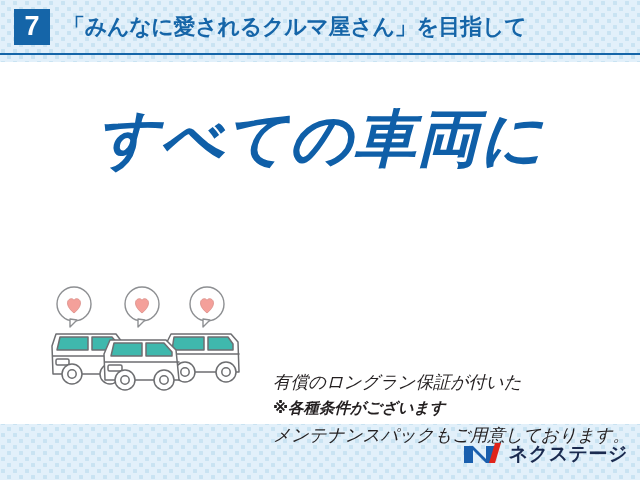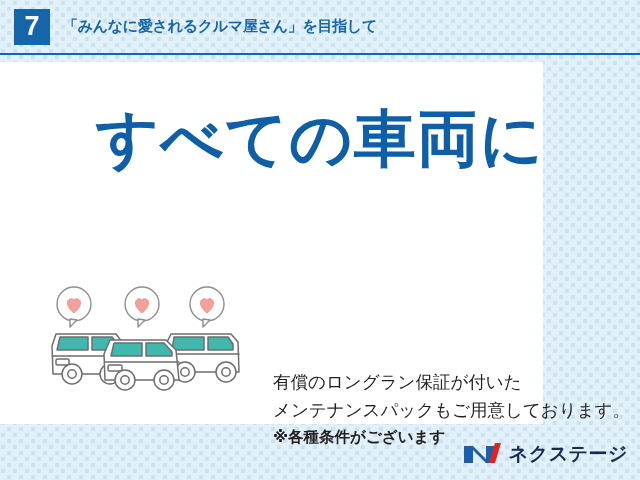--- a/index.html
+++ b/index.html
@@ -49,35 +49,36 @@
     font-weight: bold;
     display: flex;
     align-items: center;
     justify-content: center;
     line-height: 1;
     flex: 0 0 auto;
     letter-spacing: 0;
   }
   .header-title {
     margin-left: 13px;
-    font-size: 15px;
+    font-size: 22px;
     font-weight: bold;
     color: #1565a8;
     white-space: nowrap;
     letter-spacing: -0.3px;
   }
 
   
   .panel {
     position: absolute;
     left: 0;
     top: 62px;
-    width: 543px;
+    width: 640px;
     height: 362px;
     background: #ffffff;
+    font-style: italic;
   }
 
   
   .headline {
     position: absolute;
     left: 0;
     width: 640px;
     text-align: center;
     color: #0f5fa8;
     font-weight: bold;
@@ -209,22 +210,22 @@
             <circle cx="79" cy="96" r="10" fill="#ffffff"></circle>
             <circle cx="79" cy="96" r="4.2" fill="#ffffff"></circle>
             <circle cx="118" cy="96" r="10" fill="#ffffff"></circle>
             <circle cx="118" cy="96" r="4.2" fill="#ffffff"></circle>
           </g>
         </svg>
       </div>
 
       <div class="body-text">
         <span class="ln">有償のロングラン保証が付いた</span>
+        <span class="ln note">※各種条件がございます</span>
         <span class="ln">メンテナンスパックもご用意しております。</span>
-        <span class="ln note">※各種条件がございます</span>
       </div>
 
     </div>
   </div>
 
   <div class="footer">
     <svg class="logo-mark" viewBox="0 0 40 26">
       <path fill="#1a5fae" d="M2 22 L2 5 L11 5 L24 18 L24 5 L33 5 L33 22 L24 22 L11 9 L11 22 Z"></path>
       <path fill="#e0241b" d="M27 22 L33 2 L39 2 L33 22 Z"></path>
     </svg>

